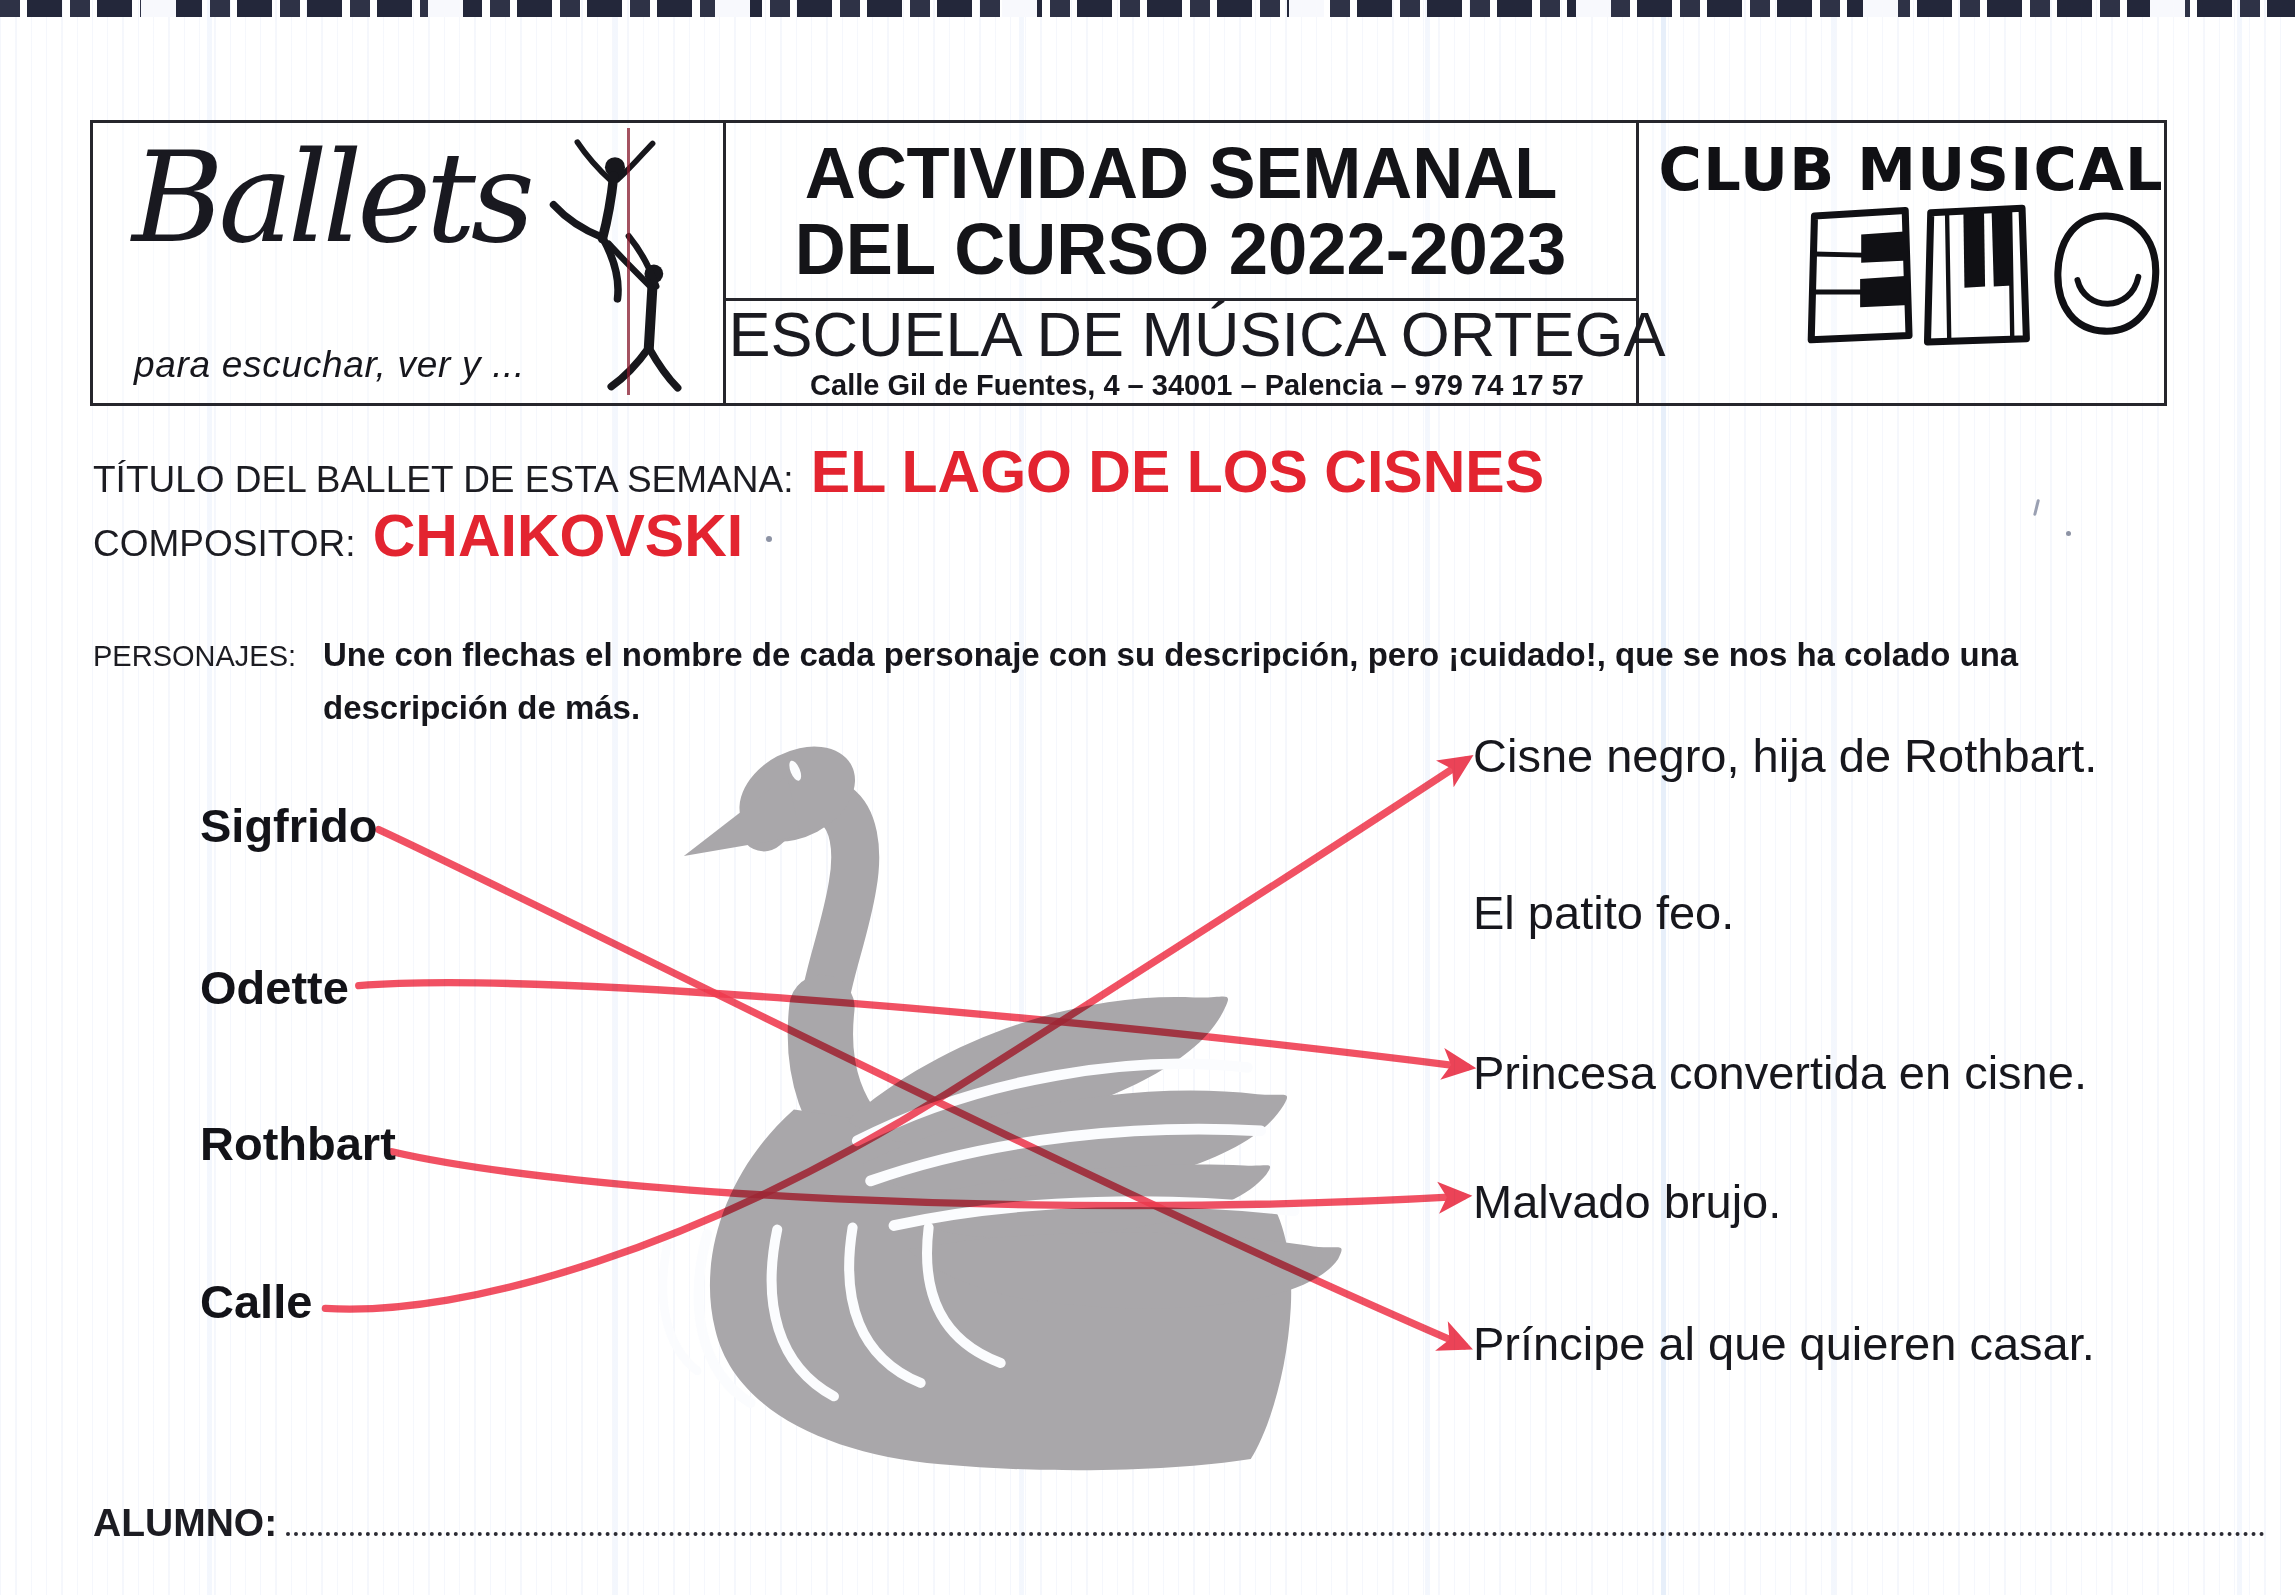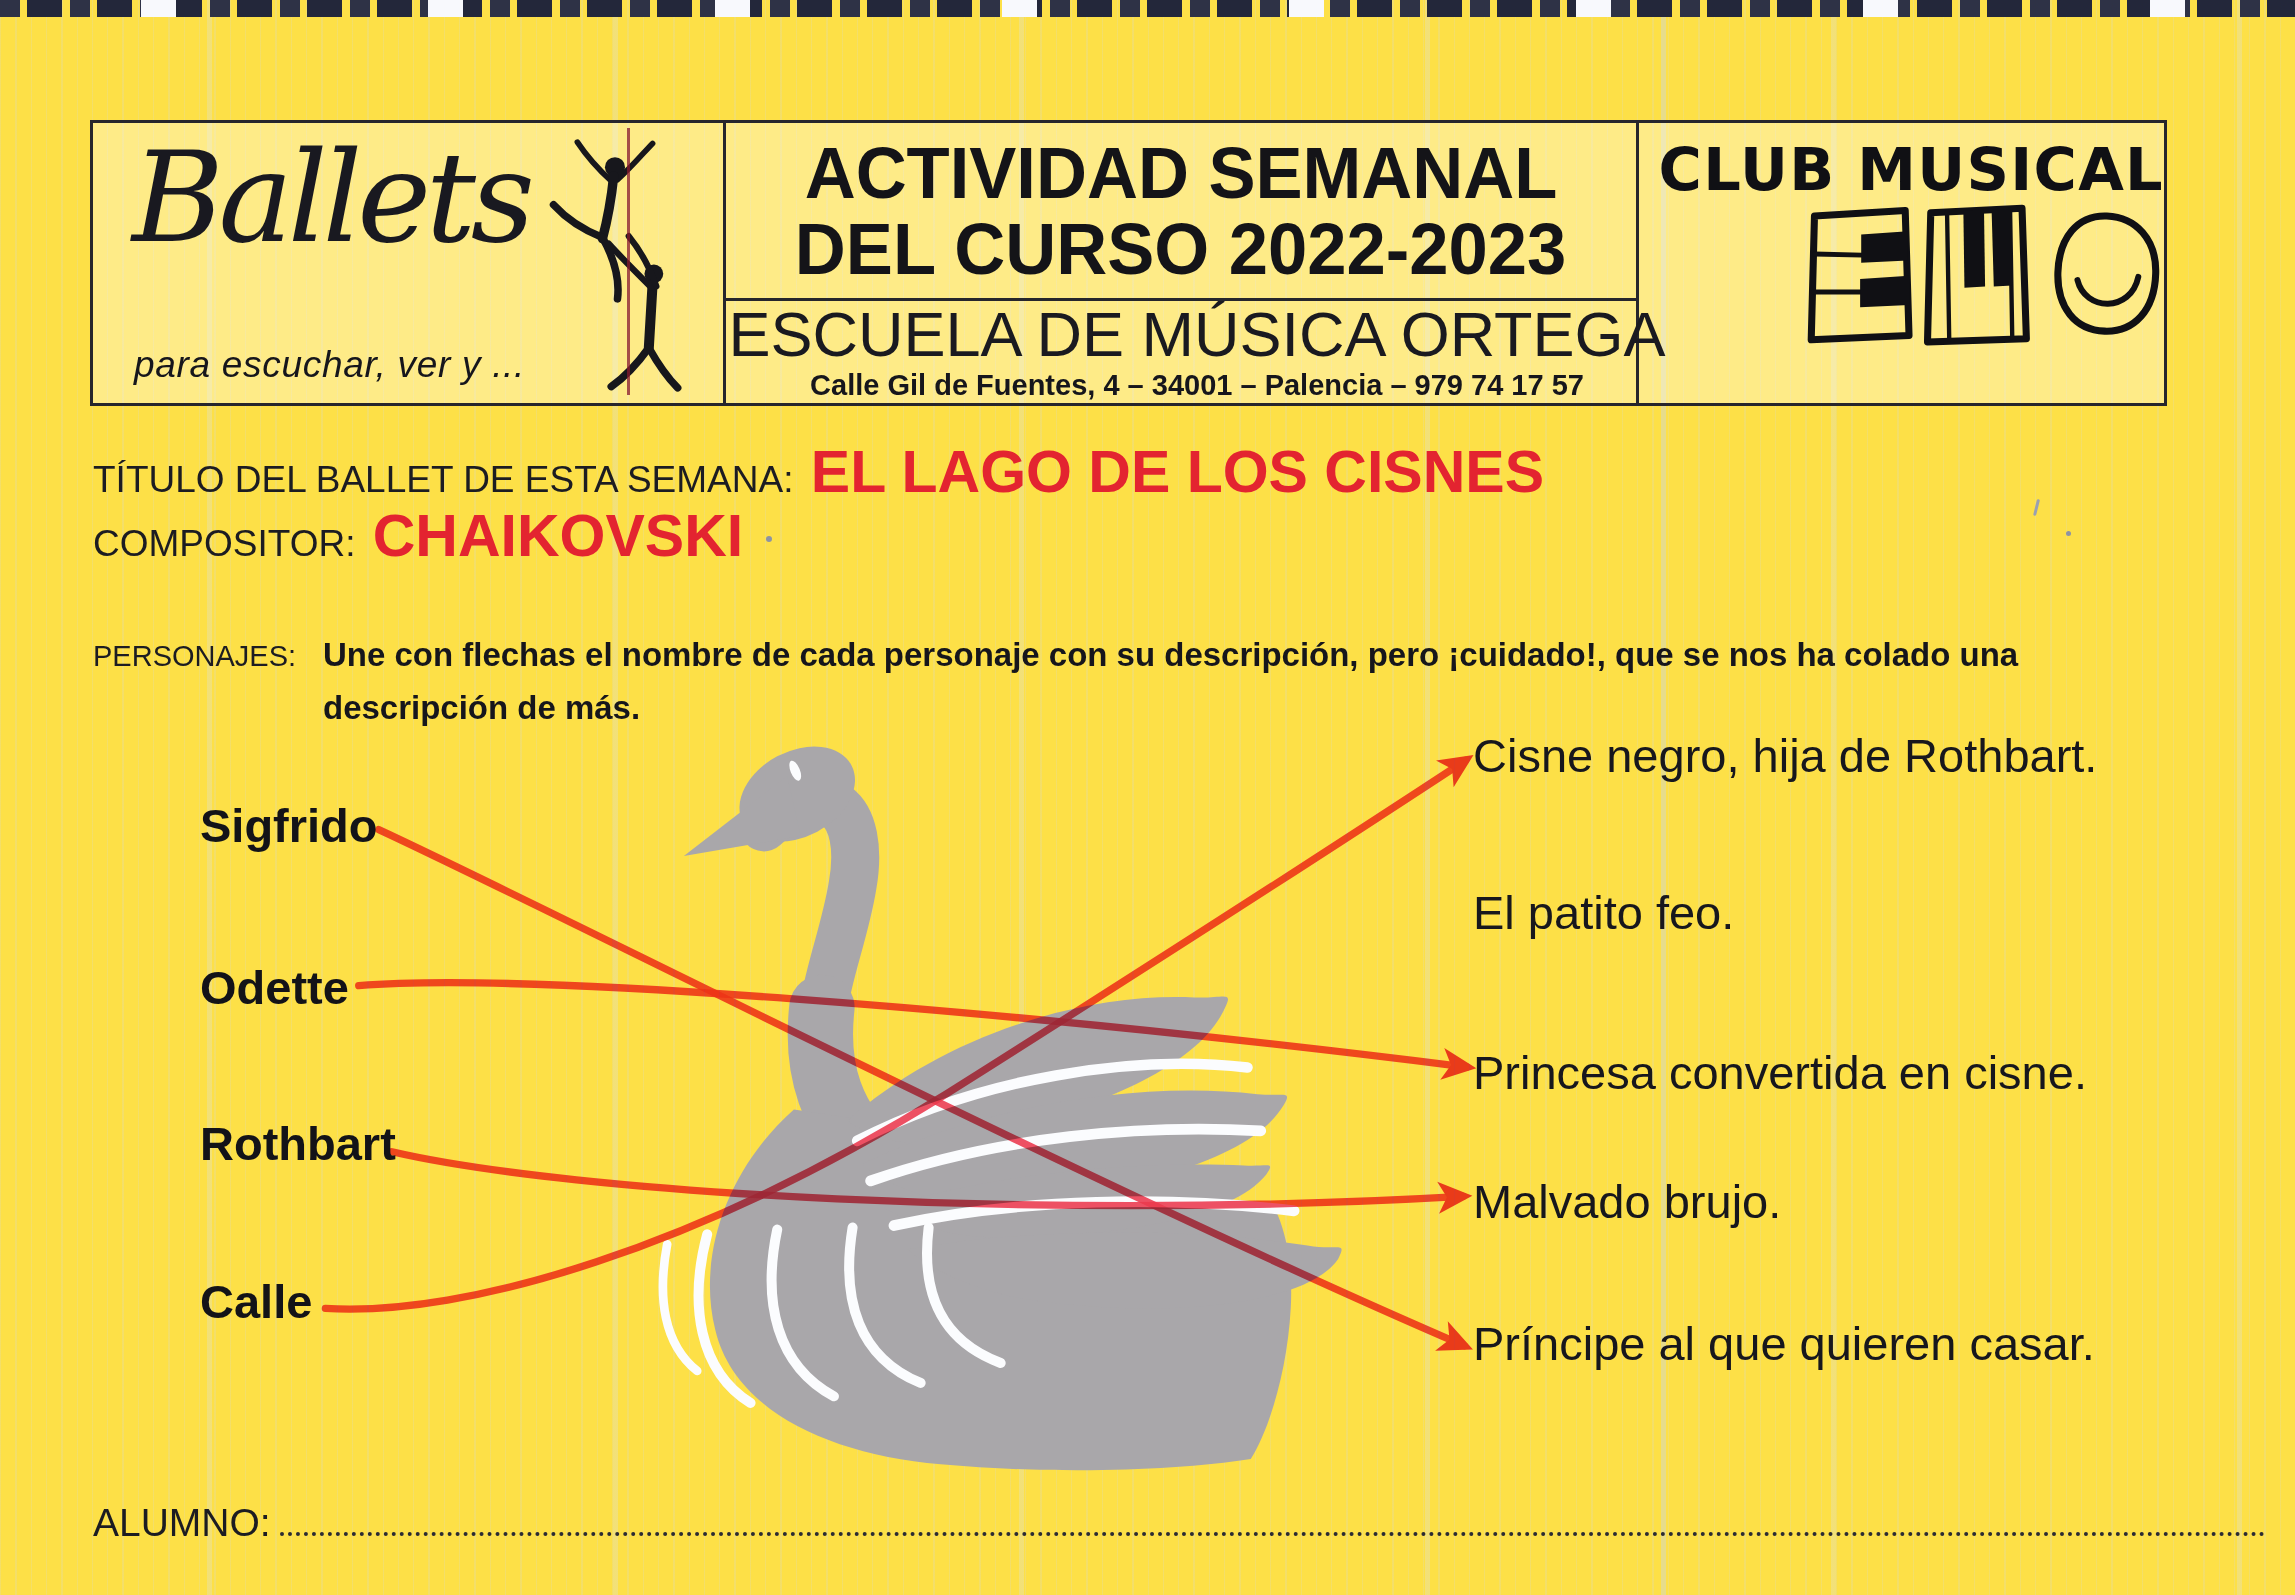--- a/index.html
+++ b/index.html
@@ -1,18 +1,18 @@
 <!DOCTYPE html>
 <html lang="es" style="--accent-red: #e32430; --arrow-red: #ef3a4e; --arrowhead-red: #e92a40; --swan-gray: #a9a7aa; --ink: #1d1d24;font-size:10.7px"><head>
 <meta charset="utf-8">
 <style>
   html,body{margin:0;padding:0;background:#e8e8ea;}
   .page{
     position:relative;width:2295px;height:1596px;overflow:hidden;
-    background:#fde047;
+    background:#ffffff;
     font-family:"Liberation Sans","DejaVu Sans",sans-serif;
     color:var(--ink,#1d1d24);
   }
   
   .page::before{
     content:"";position:absolute;inset:0;pointer-events:none;z-index:0;
     background:
       repeating-linear-gradient(90deg, rgba(206,216,240,.20) 0 1.3px, transparent 1.3px 15.3px),
       repeating-linear-gradient(90deg, transparent 0 207px, rgba(214,226,248,.28) 207px 212px, transparent 212px 406px);
   }
@@ -85,21 +85,21 @@
   .swan-svg{position:absolute;left:627px;top:704px;z-index:1;}
   .arrows-svg{position:absolute;left:0;top:0;z-index:2;mix-blend-mode:multiply;}
   .arrow-path{fill:none;stroke:var(--arrow-red,#ef3a4e);stroke-width:11;stroke-linecap:round;opacity:.88;}
   .arrowhead{fill:var(--arrowhead-red,#e92a40);}
   .swan-fill{fill:var(--swan-gray,#a9a7aa);}
   .swan-stroke{stroke:var(--swan-gray,#a9a7aa);fill:none;}
   .white-cut{stroke:#fbfcfe;fill:none;stroke-linecap:round;}
 
   
   .alumno-row{position:absolute;left:93px;right:29px;top:1499px;display:flex;align-items:baseline;z-index:4;}
-  .alumno-row .field-label{font-size:39px;}
+  .alumno-row .field-label{font-size:39px;font-weight:bold;}
   .dotted-leader{flex:1;margin-left:9.3px;height:33px;border-bottom:4px dotted #2b2b33;}
 </style>
 </head>
 <body>
 
 <div class="page">
 
   <div class="top-artifact"></div>
   <div class="streak" style="left:1661px;"></div>
   <div class="speck" style="left:766px;top:536px;width:6px;height:6px;"></div>

